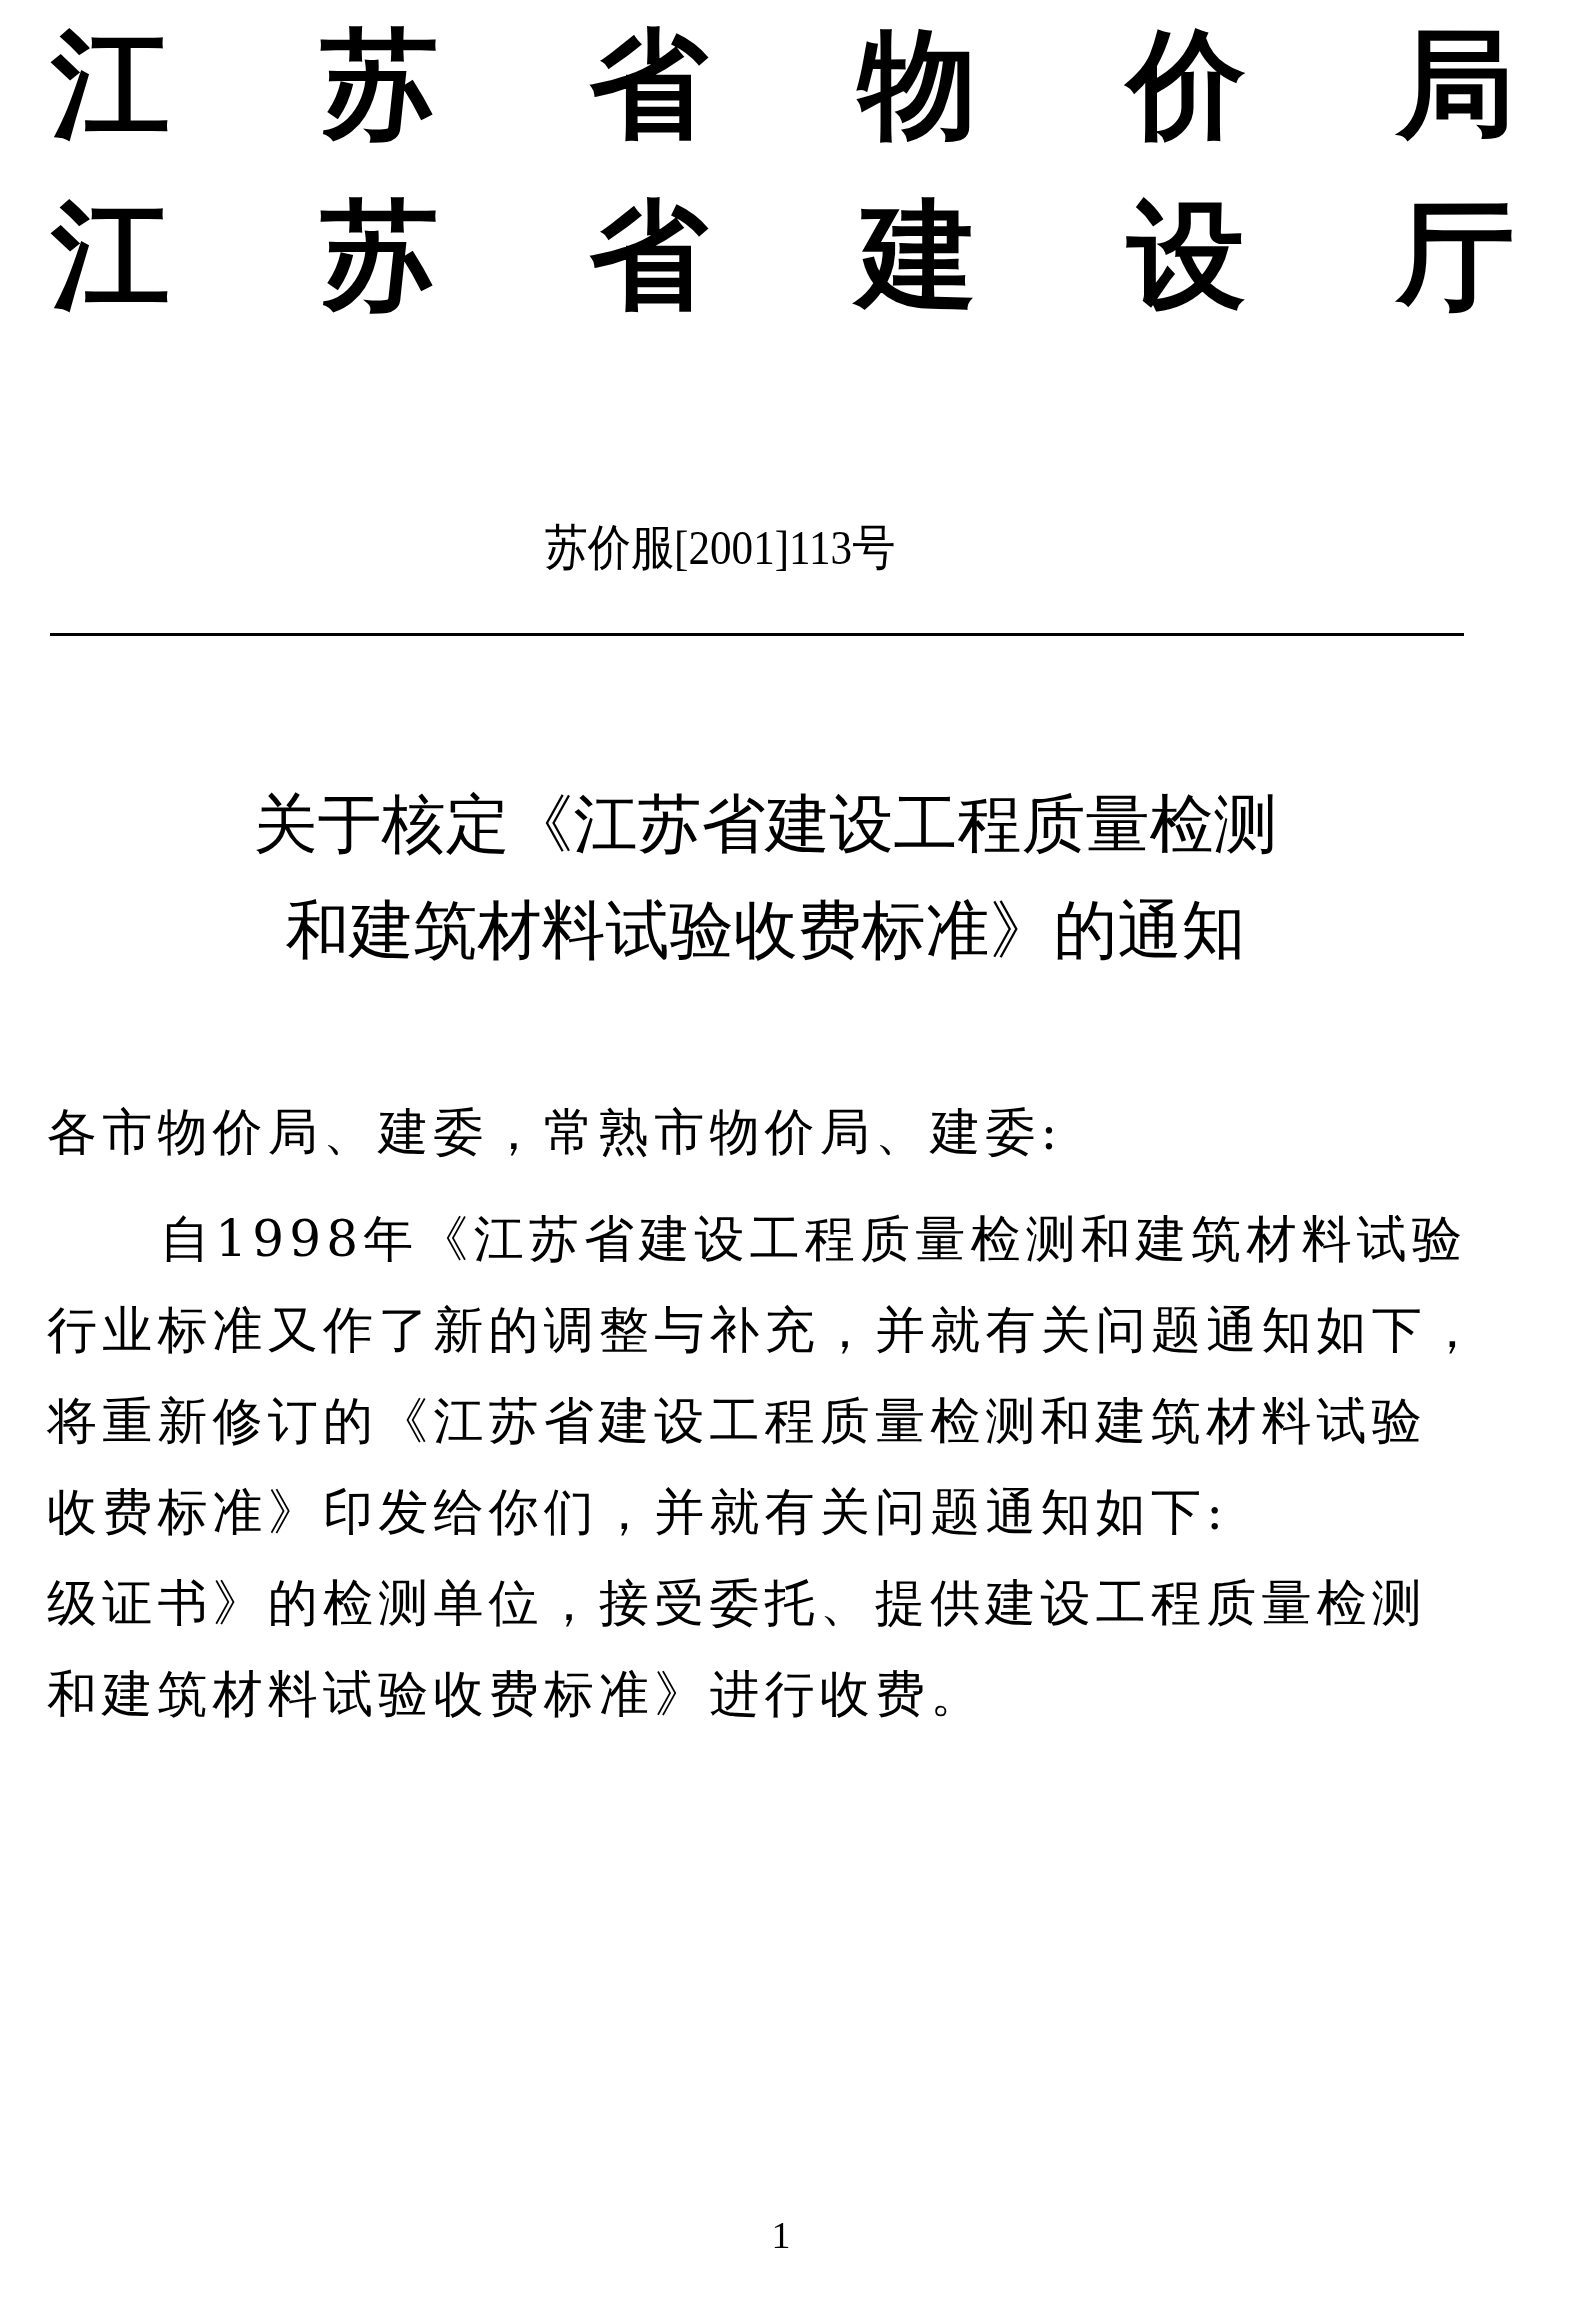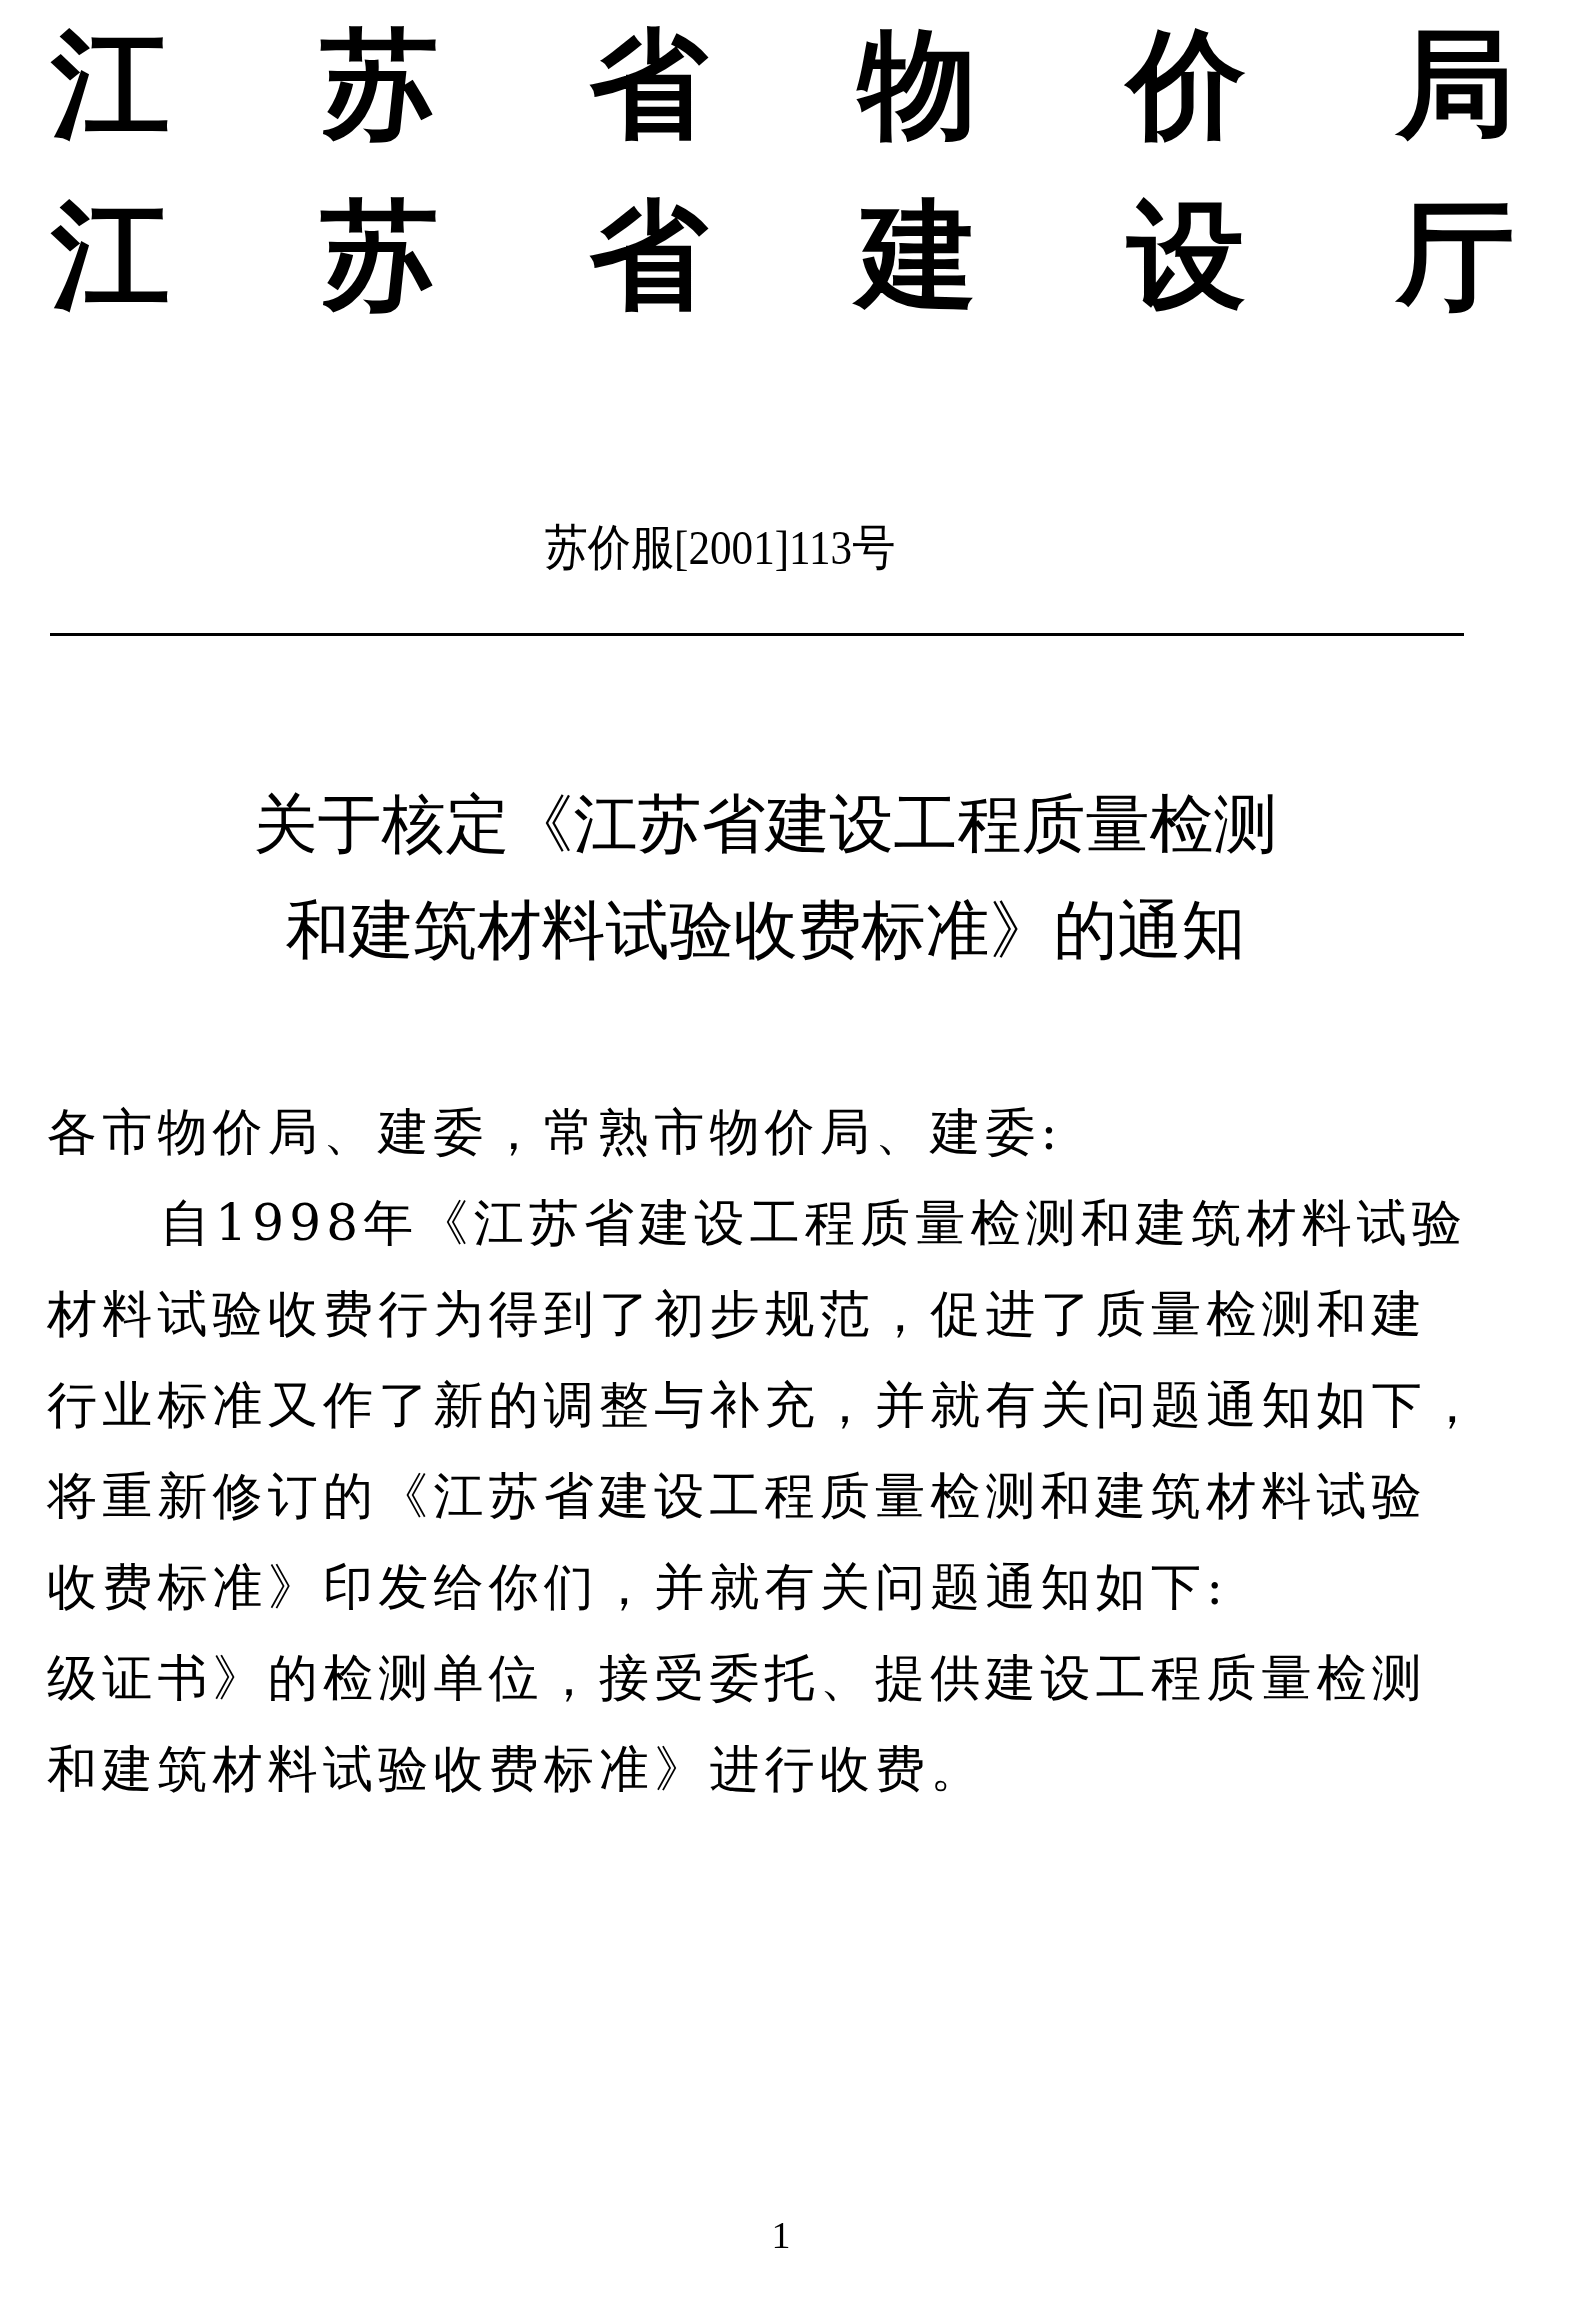--- a/index.html
+++ b/index.html
@@ -26,21 +26,21 @@
     position: absolute; left: 0; width: 1583px; text-align: center;
     font-family: "DejaVu Serif", "Liberation Serif", serif; font-size: 64px; line-height: 78px;
   }
   #title1 { top: 785px; left: -26px; }
   #title2 { top: 891px; left: -26px; }
   .body {
     position: absolute; left: 47px; top: 1095px; width: 1475px;
     font-family: "DejaVu Serif", "Liberation Serif", serif; font-size: 50px;
   }
   .line { height: 91px; line-height: 75px; white-space: nowrap; letter-spacing: 5.2px; }
-  .line.indent { padding-left: 113px; }
+  .line.indent { padding-left: 113px; margin-top: 16px; }
   .pagenum {
     position: absolute; top: 2213px; left: 0; width: 1562px; text-align: center;
     font-family: "Liberation Serif", "DejaVu Serif", serif; font-size: 38px;
   }
 </style>
 </head>
 <body>
 
 <div class="header-row" id="hdr1">
   <span>江</span>
@@ -62,21 +62,20 @@
 <div class="docnum">苏价服[2001]113号</div>
 
 <div class="rule"></div>
 
 <div class="title" id="title1">关于核定《江苏省建设工程质量检测</div>
 <div class="title" id="title2">和建筑材料试验收费标准》的通知</div>
 
 <div class="body">
   <div class="line">各市物价局、建委，常熟市物价局、建委:</div>
   <div class="line indent">自1998年《江苏省建设工程质量检测和建筑材料试验</div>
-  <div class="line">材料试验收费行为得到了初步规范，促进了质量检测和建</div>
   <div class="line">行业标准又作了新的调整与补充，并就有关问题通知如下，</div>
   <div class="line">将重新修订的《江苏省建设工程质量检测和建筑材料试验</div>
   <div class="line">收费标准》印发给你们，并就有关问题通知如下:</div>
   <div class="line">级证书》的检测单位，接受委托、提供建设工程质量检测</div>
   <div class="line">和建筑材料试验收费标准》进行收费。</div>
 </div>
 
 <div class="pagenum">1</div>
 
 

